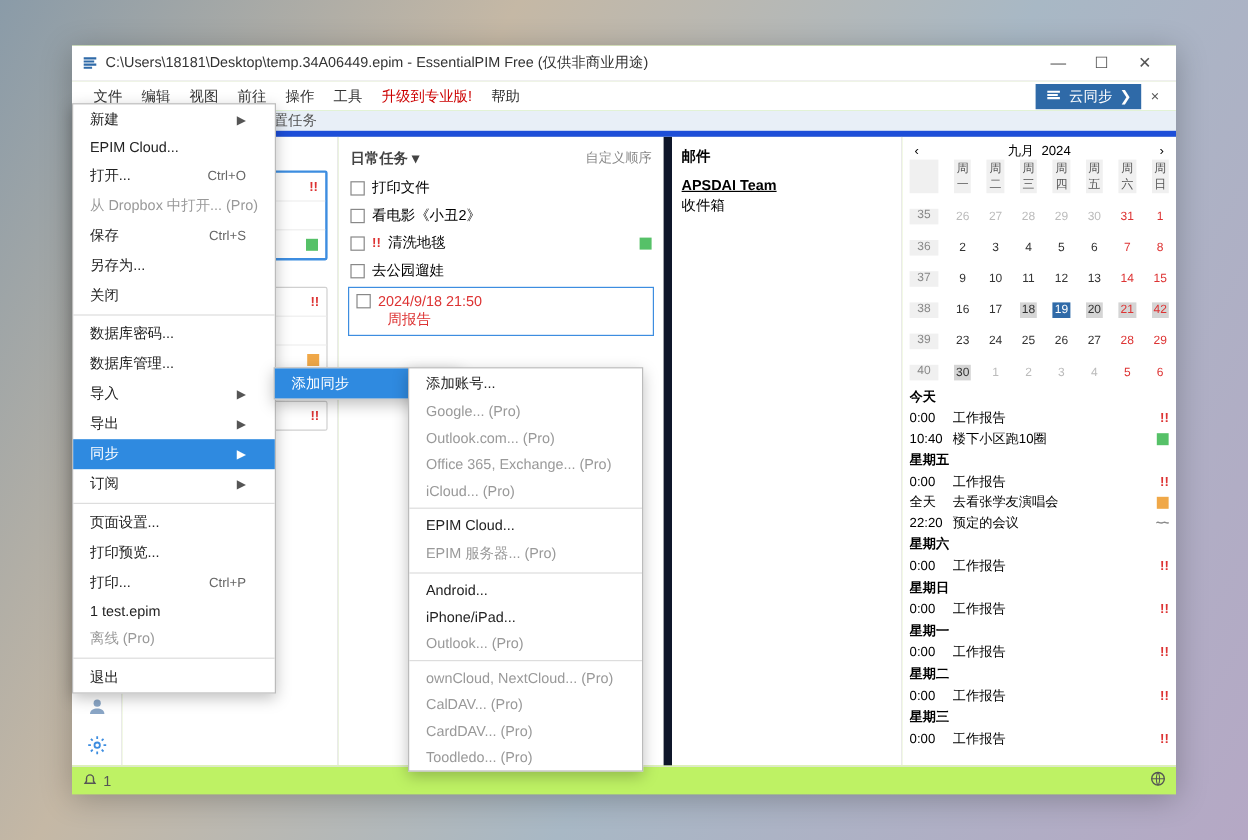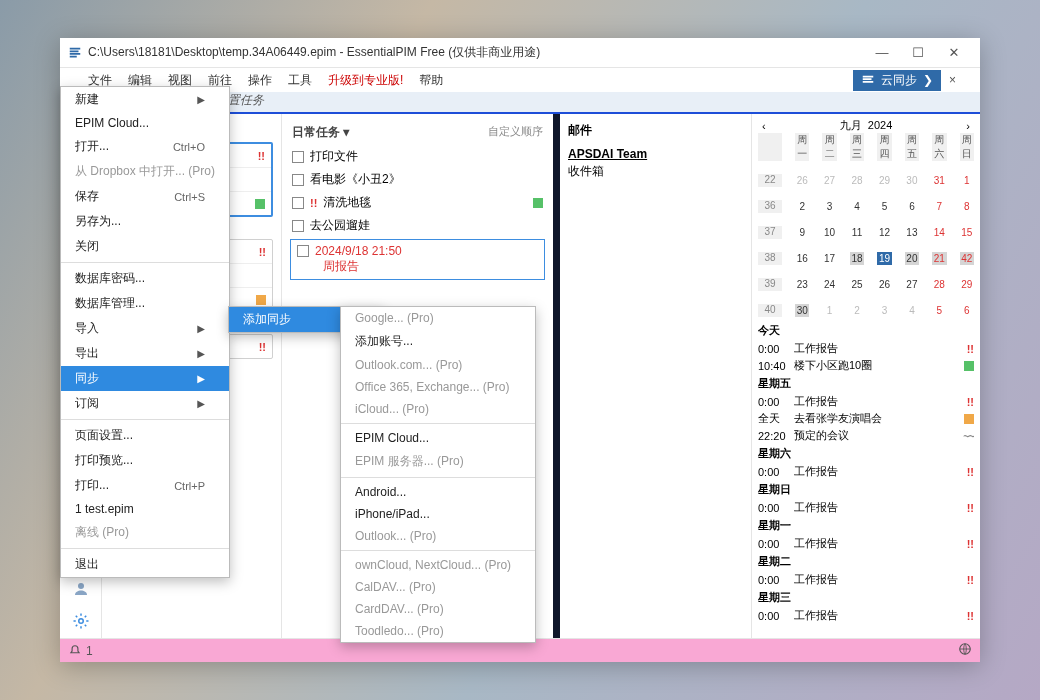--- a/index.html
+++ b/index.html
@@ -1,28 +1,28 @@
 <!DOCTYPE html>
 <html><head>
 <meta charset="utf-8">
 <style>
 * { margin:0; padding:0; box-sizing:border-box; font-family:"Microsoft YaHei","Segoe UI",sans-serif; }
 body { background:linear-gradient(120deg,#8a9ba8 0%,#c5b8a5 30%,#a8b8c5 60%,#b5a8c5 100%); width:1040px; height:700px; overflow:hidden; position:relative; }
-.window { position:absolute; left:60px; top:38px; width:920px; height:624px; background:#f9a8d4; box-shadow:0 4px 24px rgba(0,0,0,.25); display:flex; flex-direction:column; }
+.window { position:absolute; left:60px; top:38px; width:920px; height:624px; background:#bef264; box-shadow:0 4px 24px rgba(0,0,0,.25); display:flex; flex-direction:column; }
 .titlebar { height:30px; background:#fff; display:flex; align-items:center; padding:0 8px; border-bottom:1px solid #e5e5e5; font-size:12px; color:#333; }
 .title-icon { width:14px; height:14px; margin-right:6px; }
 .title-text { flex:1; }
 .win-controls { display:flex; gap:0; }
 .win-btn { width:36px; height:28px; display:flex; align-items:center; justify-content:center; font-size:13px; color:#555; cursor:pointer; }
-.menubar { height:24px; background:#fff; display:flex; align-items:center; padding:0 20px; font-size:12px; color:#333; gap:0; }
+.menubar { height:24px; background:#fff; display:flex; align-items:center; padding:0 10px; font-size:12px; color:#333; gap:0; }
 .menubar .mitem { padding:2px 8px; cursor:pointer; }
 .menubar .upgrade { color:#c00; }
 .cloud-indicator { margin-left:auto; display:flex; align-items:center; background:#2f6aa8; color:#fff; font-size:12px; padding:2px 8px; gap:6px; }
 .cloud-close { margin-left:4px; color:#555; cursor:pointer; padding:0 4px; }
-.toolbar { height:22px; background:#e8eff7; border-bottom:2px solid #1d4ed8; display:flex; align-items:flex-start; padding:0 8px; font-size:12px; color:#555;font-style:italic; }
+.toolbar { height:22px; background:#e8eff7; border-bottom:5px solid #1d4ed8; display:flex; align-items:flex-start; padding:0 8px; font-size:12px; color:#555; }
 .toolbar .task-label { margin-left:160px; }
 .body { flex:1; display:flex; overflow:hidden; position:relative; }
 .leftcol { width:42px; background:#fff; border-right:1px solid #e5e5e5; display:flex; flex-direction:column; justify-content:flex-end; align-items:center; padding-bottom:8px; gap:14px; }
 .leftcol .ic { width:18px; height:18px; color:#8aa6c6; cursor:pointer; }
 .daycol { width:180px; background:#fff; border-right:1px solid #e5e5e5; padding:6px 8px; font-size:12px; position:relative; }
 .day-date { color:#888; font-size:12px; margin-top:4px; }
 .day-block { border:1px solid #d0d0d0; border-radius:2px; margin-top:4px; }
 .day-block.active { border:2px solid #3d8de0; }
 .day-row { padding:3px 6px; display:flex; align-items:center; gap:6px; border-bottom:1px solid #eee; }
 .day-row:last-child { border-bottom:none; }
@@ -215,21 +215,21 @@
         </div>
         <div class="cal-grid" id="calgrid">
             <div class="wk"></div>
             <div class="dow">周一</div>
             <div class="dow">周二</div>
             <div class="dow">周三</div>
             <div class="dow">周四</div>
             <div class="dow">周五</div>
             <div class="dow">周六</div>
             <div class="dow">周日</div>
-            <div class="wk">22</div>
+            <div class="wk">35</div>
             <div class="d dim">26</div>
             <div class="d dim">27</div>
             <div class="d dim">28</div>
             <div class="d dim">29</div>
             <div class="d dim">30</div>
             <div class="d dim sat">31</div>
             <div class="d sun">1</div>
             <div class="wk">36</div>
             <div class="d">2</div>
             <div class="d">3</div>
@@ -420,26 +420,26 @@
       <span>退出</span>
     </div>
   </div>
 <div class="menu" id="sync-sub">
     <div class="mi hl">
       <span>添加同步</span>
       <span class="arrow">▶</span>
     </div>
   </div>
 <div class="menu" id="add-sync-sub">
+    <div class="mi">
+      <span>添加账号...</span>
+    </div>
     <div class="mi disabled">
       <span>Google... (Pro)</span>
     </div>
-    <div class="mi">
-      <span>添加账号...</span>
-    </div>
     <div class="mi disabled">
       <span>Outlook.com... (Pro)</span>
     </div>
     <div class="mi disabled">
       <span>Office 365, Exchange... (Pro)</span>
     </div>
     <div class="mi disabled">
       <span>iCloud... (Pro)</span>
     </div>
     <div class="sep"></div>

